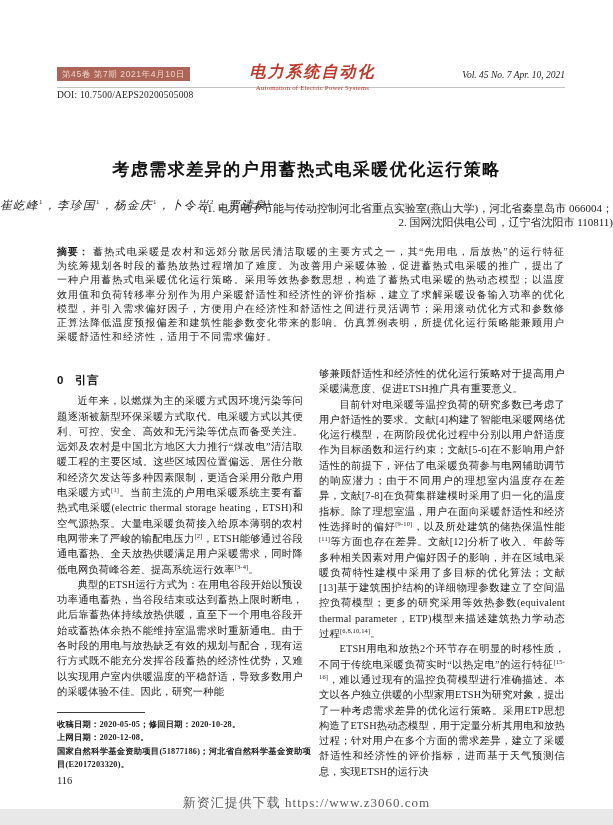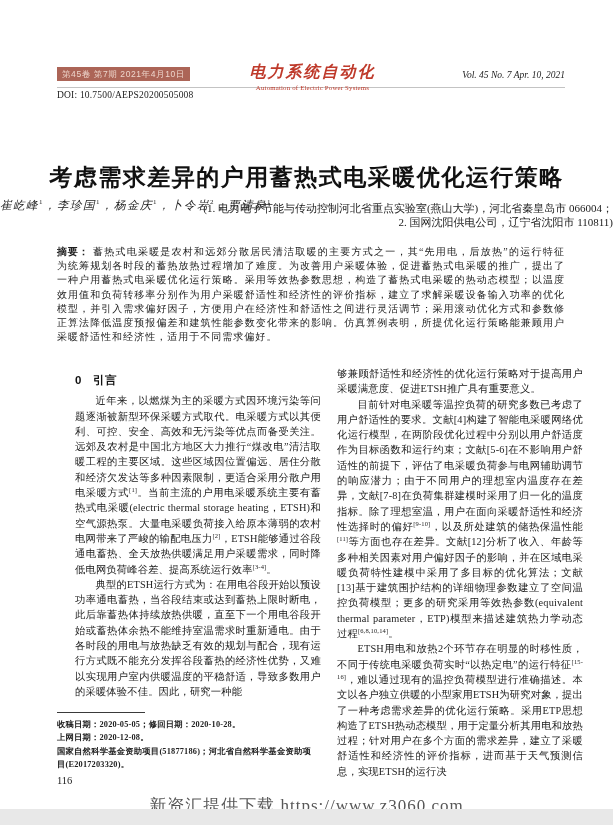--- a/index.html
+++ b/index.html
@@ -22,56 +22,56 @@
     font-size:16px; font-weight:bold; font-style:italic;
     color:var(--brand-red,#bf3a2b); letter-spacing:2px;
     font-family:"Liberation Serif",serif;
   }
   .logo-en { font-size:6.8px; color:var(--brand-red,#bf3a2b); letter-spacing:0.2px; margin-top:1px; }
   .vol { position:absolute; right:48px; top:70px; font-size:9.5px; color:#222;font-style:italic; }
   
   .title {
     position:absolute; left:0; right:0; top:147px; text-align:center;
     font-family:"Liberation Sans","DejaVu Sans",sans-serif;
-    font-weight:bold; font-size:23px; letter-spacing:1.5px; color:#111;
+    font-weight:bold; font-size:17px; letter-spacing:1.5px; color:#111;
   }
   .authors { position:absolute; left:0; right:0; top:198px; text-align:left;
     font-size:11.5px; letter-spacing:1.5px; font-style:italic; }
   .authors sup { font-size:7px; font-style:normal; }
   .affils { position:absolute; left:5px; right:0; top:201px; text-align:right;
     font-size:11px; line-height:14px; color:#222; }
   
   .abstract {
     position:absolute; left:57px; top:245px; width:508px;
     font-size:10px; line-height:14.2px; letter-spacing:1.02px; text-align:justify;
   }
   .abstract .label, .keywords .label {
     font-family:"Liberation Sans","DejaVu Sans",sans-serif; font-weight:bold; letter-spacing:0.5px;
   }
   .keywords { margin-top:1px; }
   
-  .columns { position:absolute; left:57px; top:366px; width:508px; display:flex; gap:16px;margin-left:18px; }
+  .columns { position:absolute; left:57px; top:366px; width:508px; display:flex; gap:16px; }
   .col { width:247.5px; font-size:10.3px; line-height:15.3px; text-align:justify; letter-spacing:0.15px; }
   .col-left  { height:344px; overflow:hidden; }
   .col-right { height:412px; overflow:hidden; }
   .section-heading {
     margin:7px 0 5px 0; font-family:"Liberation Sans","DejaVu Sans",sans-serif;
     font-weight:bold; font-size:11.5px; letter-spacing:0.5px; color:#111;
   }
   .section-heading .num { margin-right:11px; }
   .para { margin:0; }
   .para.indent { text-indent:2em; }
   sup.ref { font-size:6.5px; line-height:0; }
   
   .footnote { position:absolute; left:57px; top:712px; width:254px;
     font-size:8.3px; line-height:13.4px; color:#222; text-align:justify; letter-spacing:0.2px;font-weight:bold; }
   .footnote-rule { width:88px; height:1px; background:#3a3a3a; margin-bottom:5px; }
   .page-number { position:absolute; left:57px; top:775px; font-size:10.5px; color:#222; }
   .watermark { position:absolute; left:0; right:0; top:794px; text-align:center;
-    font-size:17px; letter-spacing:1px; color:#575757;
+    font-size:13px; letter-spacing:1px; color:#575757;
     font-family:"Liberation Serif",serif; }
 </style>
 </head>
 <body>
 
 <div class="page">
 
   <div class="issue-box">第45卷 第7期 2021年4月10日</div>
   <div class="header-rule"></div>
   <div class="doi">DOI: 10.7500/AEPS20200505008</div>

